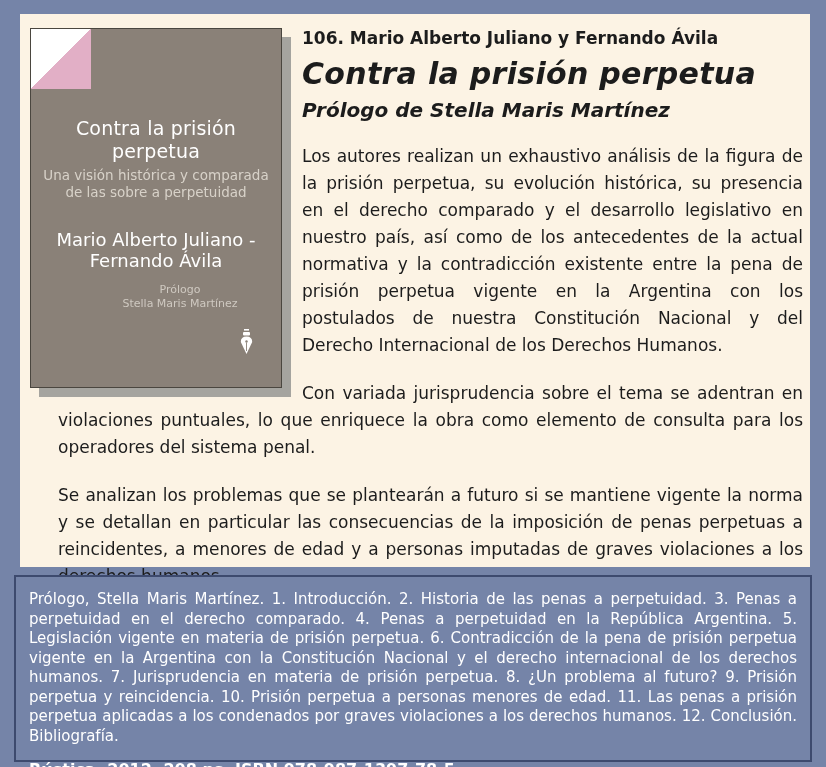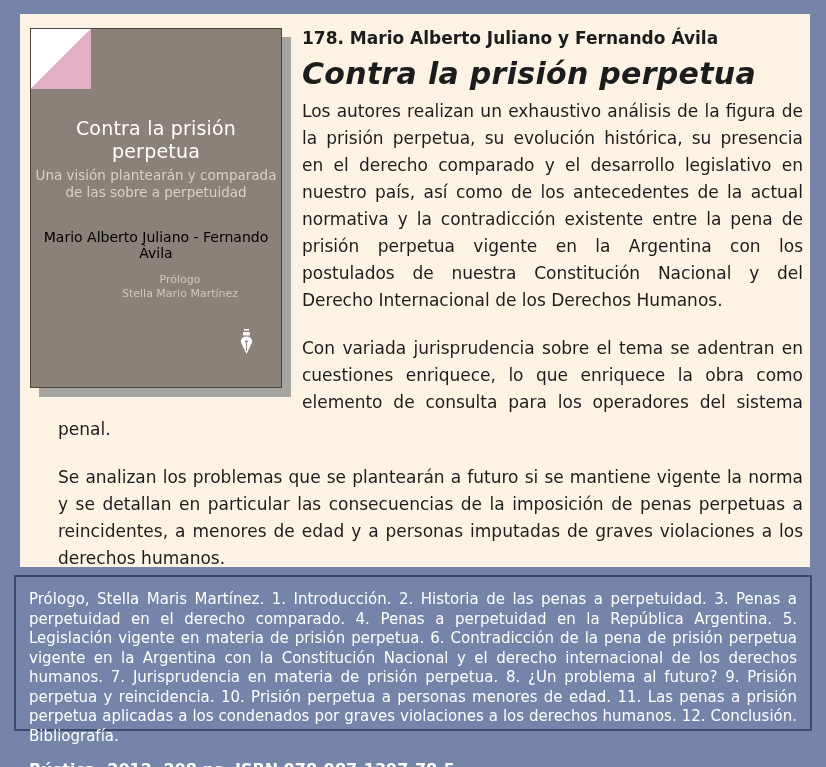--- a/index.html
+++ b/index.html
@@ -47,22 +47,22 @@
     letter-spacing: 0.2px;
   }
   .cover-subtitle {
     margin-top: 4px;
     font-size: 13.5px;
     line-height: 17px;
     color: #D8D2C9;
   }
   .cover-authors {
     margin-top: 28px;
-    font-size: 14px;
-    color: #000000;
+    font-size: 18px;
+    color: #ffffff;
   }
   .cover-prologo {
     margin-top: 12px;
     font-size: 11px;
     line-height: 14px;
     color: #CFC9C1;
     margin-left: 48px;
   }
   .nib {
     position: absolute;
@@ -94,21 +94,21 @@
     line-height: 27px;
     text-align: justify;
     margin: 0 0 21px 0;
     padding-left: 28px;
   }
 
   
   .footer-box {
     position: absolute;
     left: 14px; top: 575px;
-    width: 798px; height: 156px;
+    width: 798px; height: 187px;
     box-sizing: border-box;
     background: #7584A8;
     border: 2px solid #3D4A6E;
     padding: 13px 13px 0 13px;
     color: #ffffff;
   }
   .footer-contents {
     font-size: 15px;
     line-height: 19.5px;
     text-align: justify;
@@ -122,42 +122,43 @@
 </style>
 </head>
 <body>
 
 <div class="paper">
 
   <div class="cover">
     <div class="cover-corner"></div>
     <div class="cover-title">Contra la prisión perpetua</div>
     <div class="cover-subtitle">
-      <div>Una visión plantearán y comparada</div>
+      <div>Una visión histórica y comparada</div>
       <div>de las sobre a perpetuidad</div>
     </div>
     <div class="cover-authors">Mario Alberto Juliano - Fernando Ávila</div>
     <div class="cover-prologo">
       <div>Prólogo</div>
-      <div>Stella Mario Martínez</div>
+      <div>Stella Maris Martínez</div>
     </div>
     <svg class="nib" viewBox="0 0 13 26">
       <rect x="4" y="0" width="5" height="1.6" fill="#ffffff"></rect>
       <rect x="3" y="3" width="7" height="3.4" rx="1" fill="#ffffff"></rect>
       <path d="M6.5 25 L0.8 13 Q0.8 7.5 6.5 7.5 Q12.2 7.5 12.2 13 Z" fill="#ffffff"></path>
       <circle cx="6.5" cy="12.5" r="1.2" fill="#8A8178"></circle>
       <line x1="6.5" y1="13.7" x2="6.5" y2="22" stroke="#8A8178" stroke-width="0.9"></line>
     </svg>
   </div>
 
-  <div class="entry-number">178. Mario Alberto Juliano y Fernando Ávila</div>
+  <div class="entry-number">106. Mario Alberto Juliano y Fernando Ávila</div>
   <div class="entry-title">Contra la prisión perpetua</div>
+  <div class="entry-subtitle">Prólogo de Stella Maris Martínez</div>
 
   <p class="entry-para">Los autores realizan un exhaustivo análisis de la figura de la prisión perpetua, su evolución histórica, su presencia en el derecho comparado y el desarrollo legislativo en nuestro país, así como de los antecedentes de la actual normativa y la contradicción existente entre la pena de prisión perpetua vigente en la Argentina con los postulados de nuestra Constitución Nacional y del Derecho Internacional de los Derechos Humanos.</p>
-  <p class="entry-para">Con variada jurisprudencia sobre el tema se adentran en cuestiones enriquece, lo que enriquece la obra como elemento de consulta para los operadores del sistema penal.</p>
+  <p class="entry-para">Con variada jurisprudencia sobre el tema se adentran en violaciones puntuales, lo que enriquece la obra como elemento de consulta para los operadores del sistema penal.</p>
   <p class="entry-para">Se analizan los problemas que se plantearán a futuro si se mantiene vigente la norma y se detallan en particular las consecuencias de la imposición de penas perpetuas a reincidentes, a menores de edad y a personas imputadas de graves violaciones a los derechos humanos.</p>
 
 </div>
 
 <div class="footer-box">
   <p class="footer-contents">Prólogo, Stella Maris Martínez. 1. Introducción. 2. Historia de las penas a perpetuidad. 3. Penas a perpetuidad en el derecho comparado. 4. Penas a perpetuidad en la República Argentina. 5. Legislación vigente en materia de prisión perpetua. 6. Contradicción de la pena de prisión perpetua vigente en la Argentina con la Constitución Nacional y el derecho internacional de los derechos humanos. 7. Jurisprudencia en materia de prisión perpetua. 8. ¿Un problema al futuro? 9. Prisión perpetua y reincidencia. 10. Prisión perpetua a personas menores de edad. 11. Las penas a prisión perpetua aplicadas a los condenados por graves violaciones a los derechos humanos. 12. Conclusión. Bibliografía.</p>
   <p class="footer-edition">Rústica, 2012, 208 ps. ISBN 978-987-1397-78-5</p>
 </div>
 
 </body></html>

